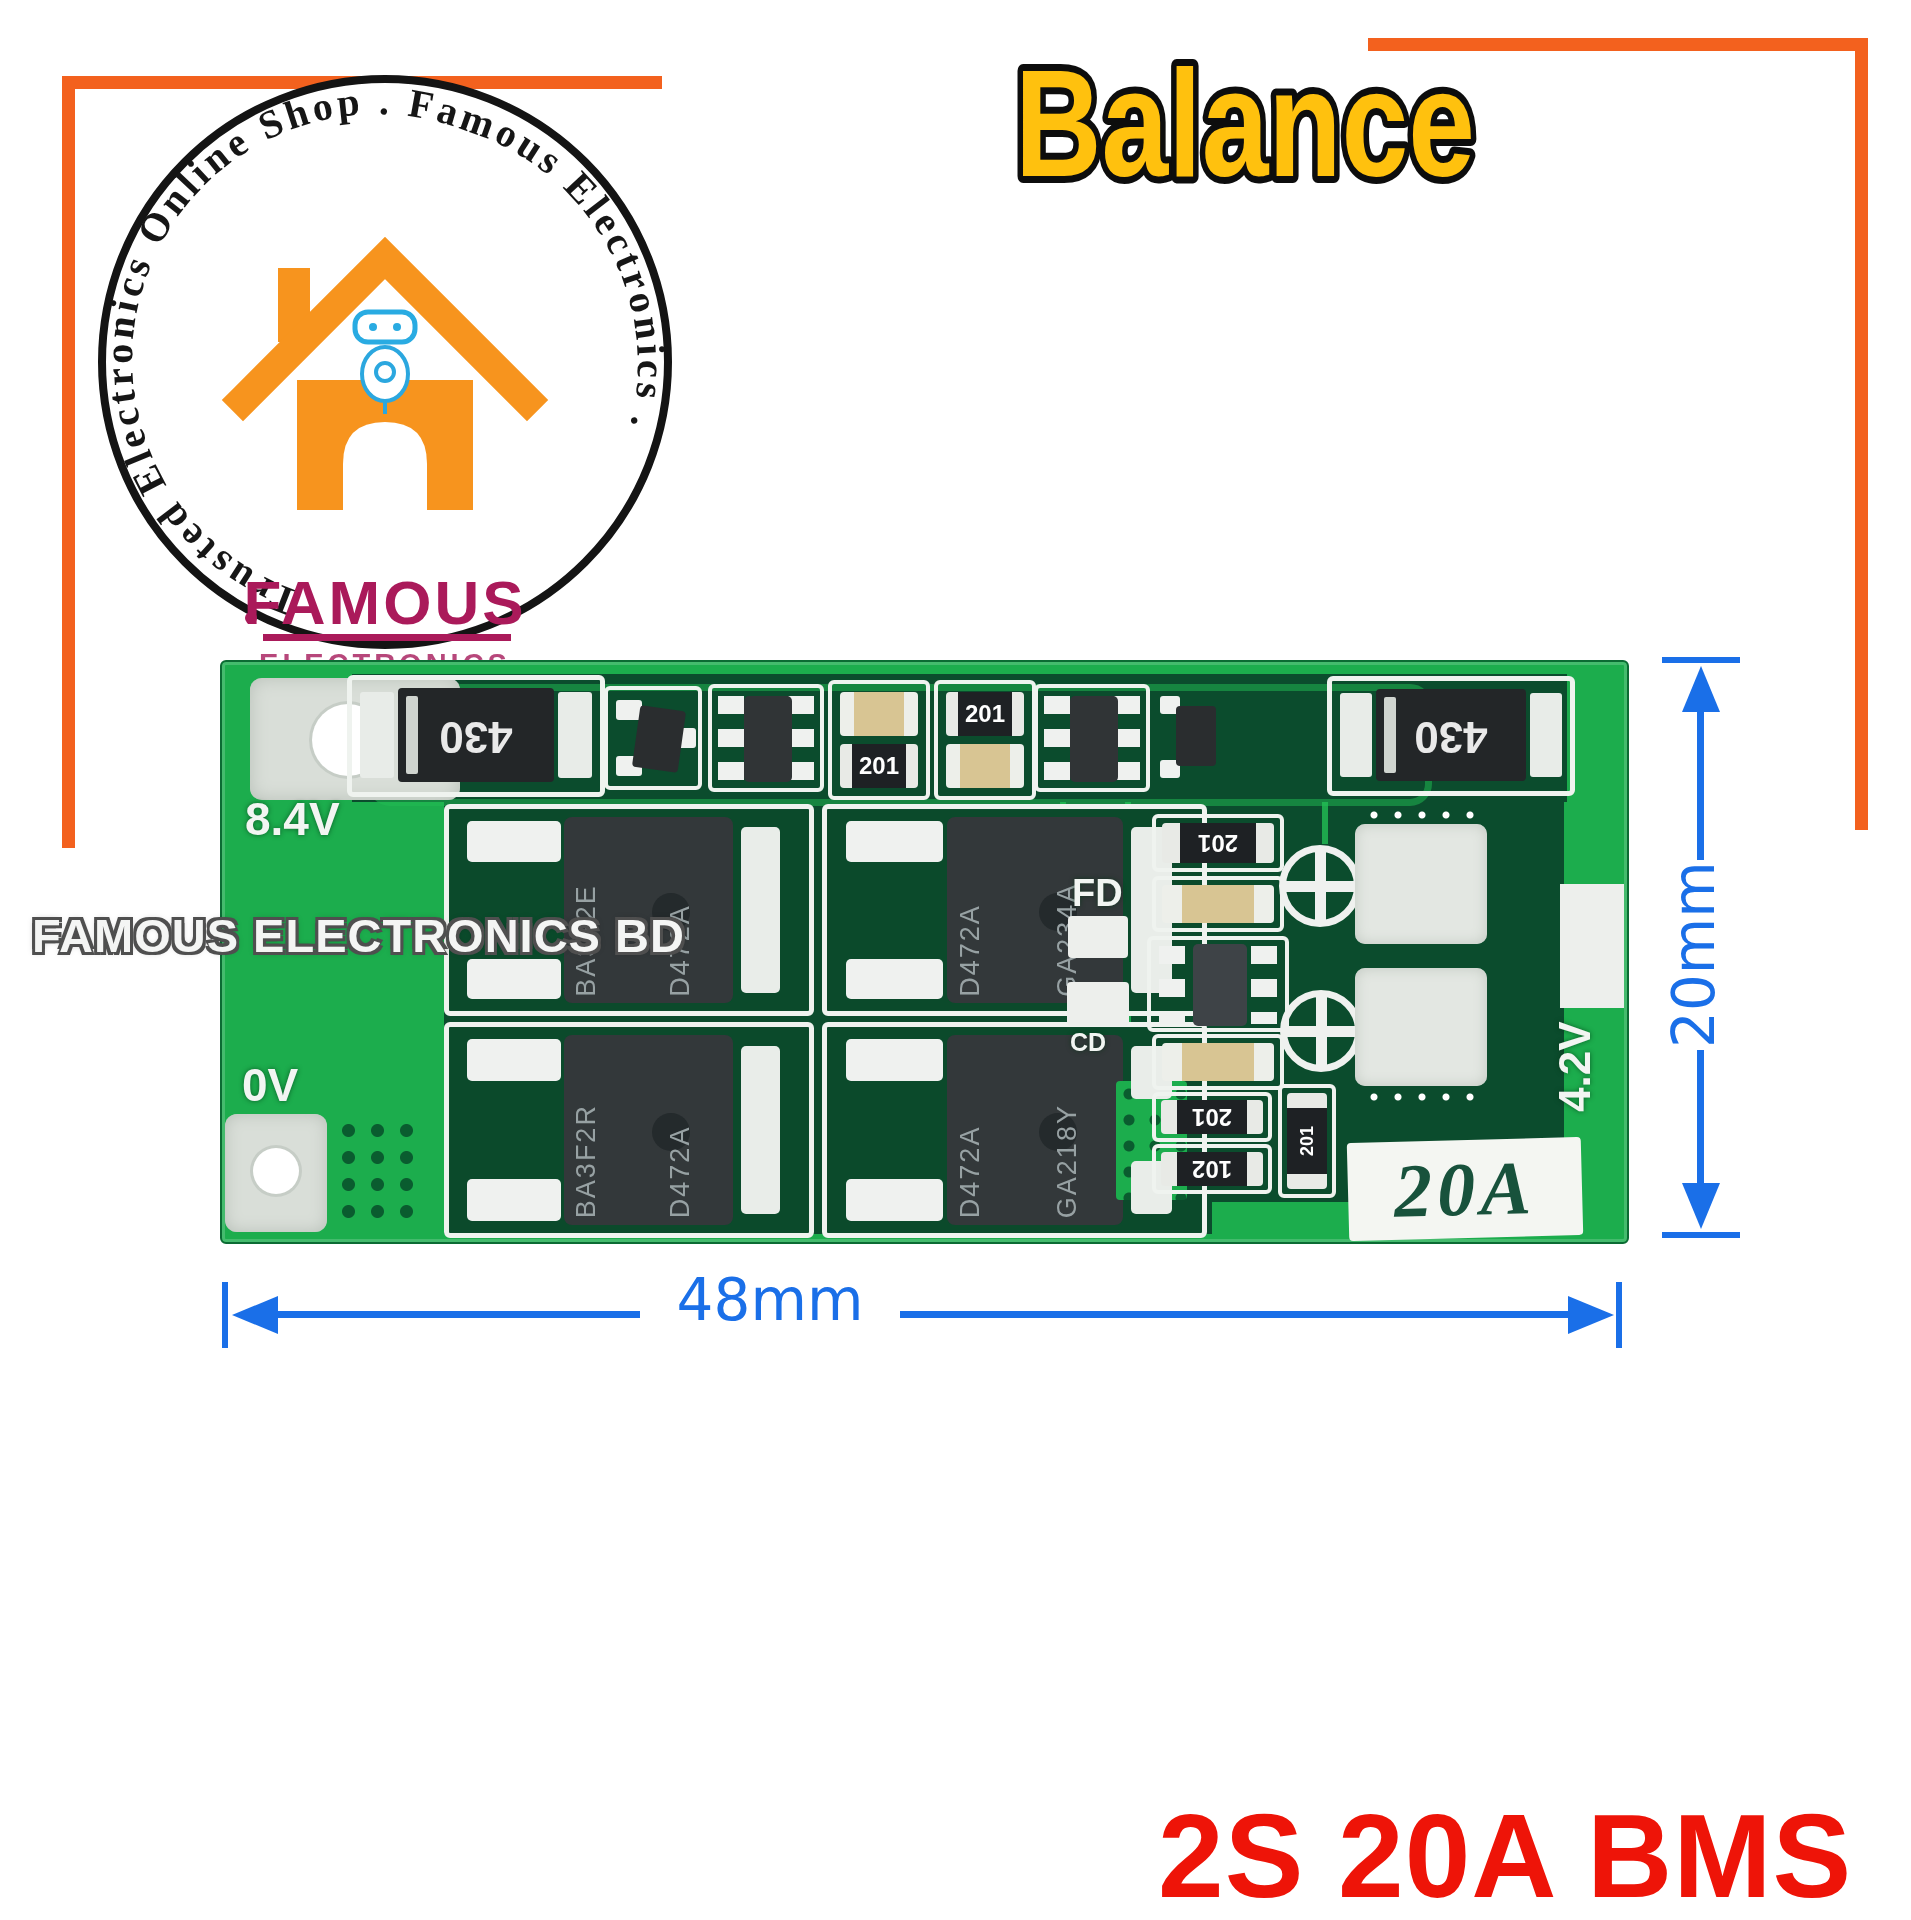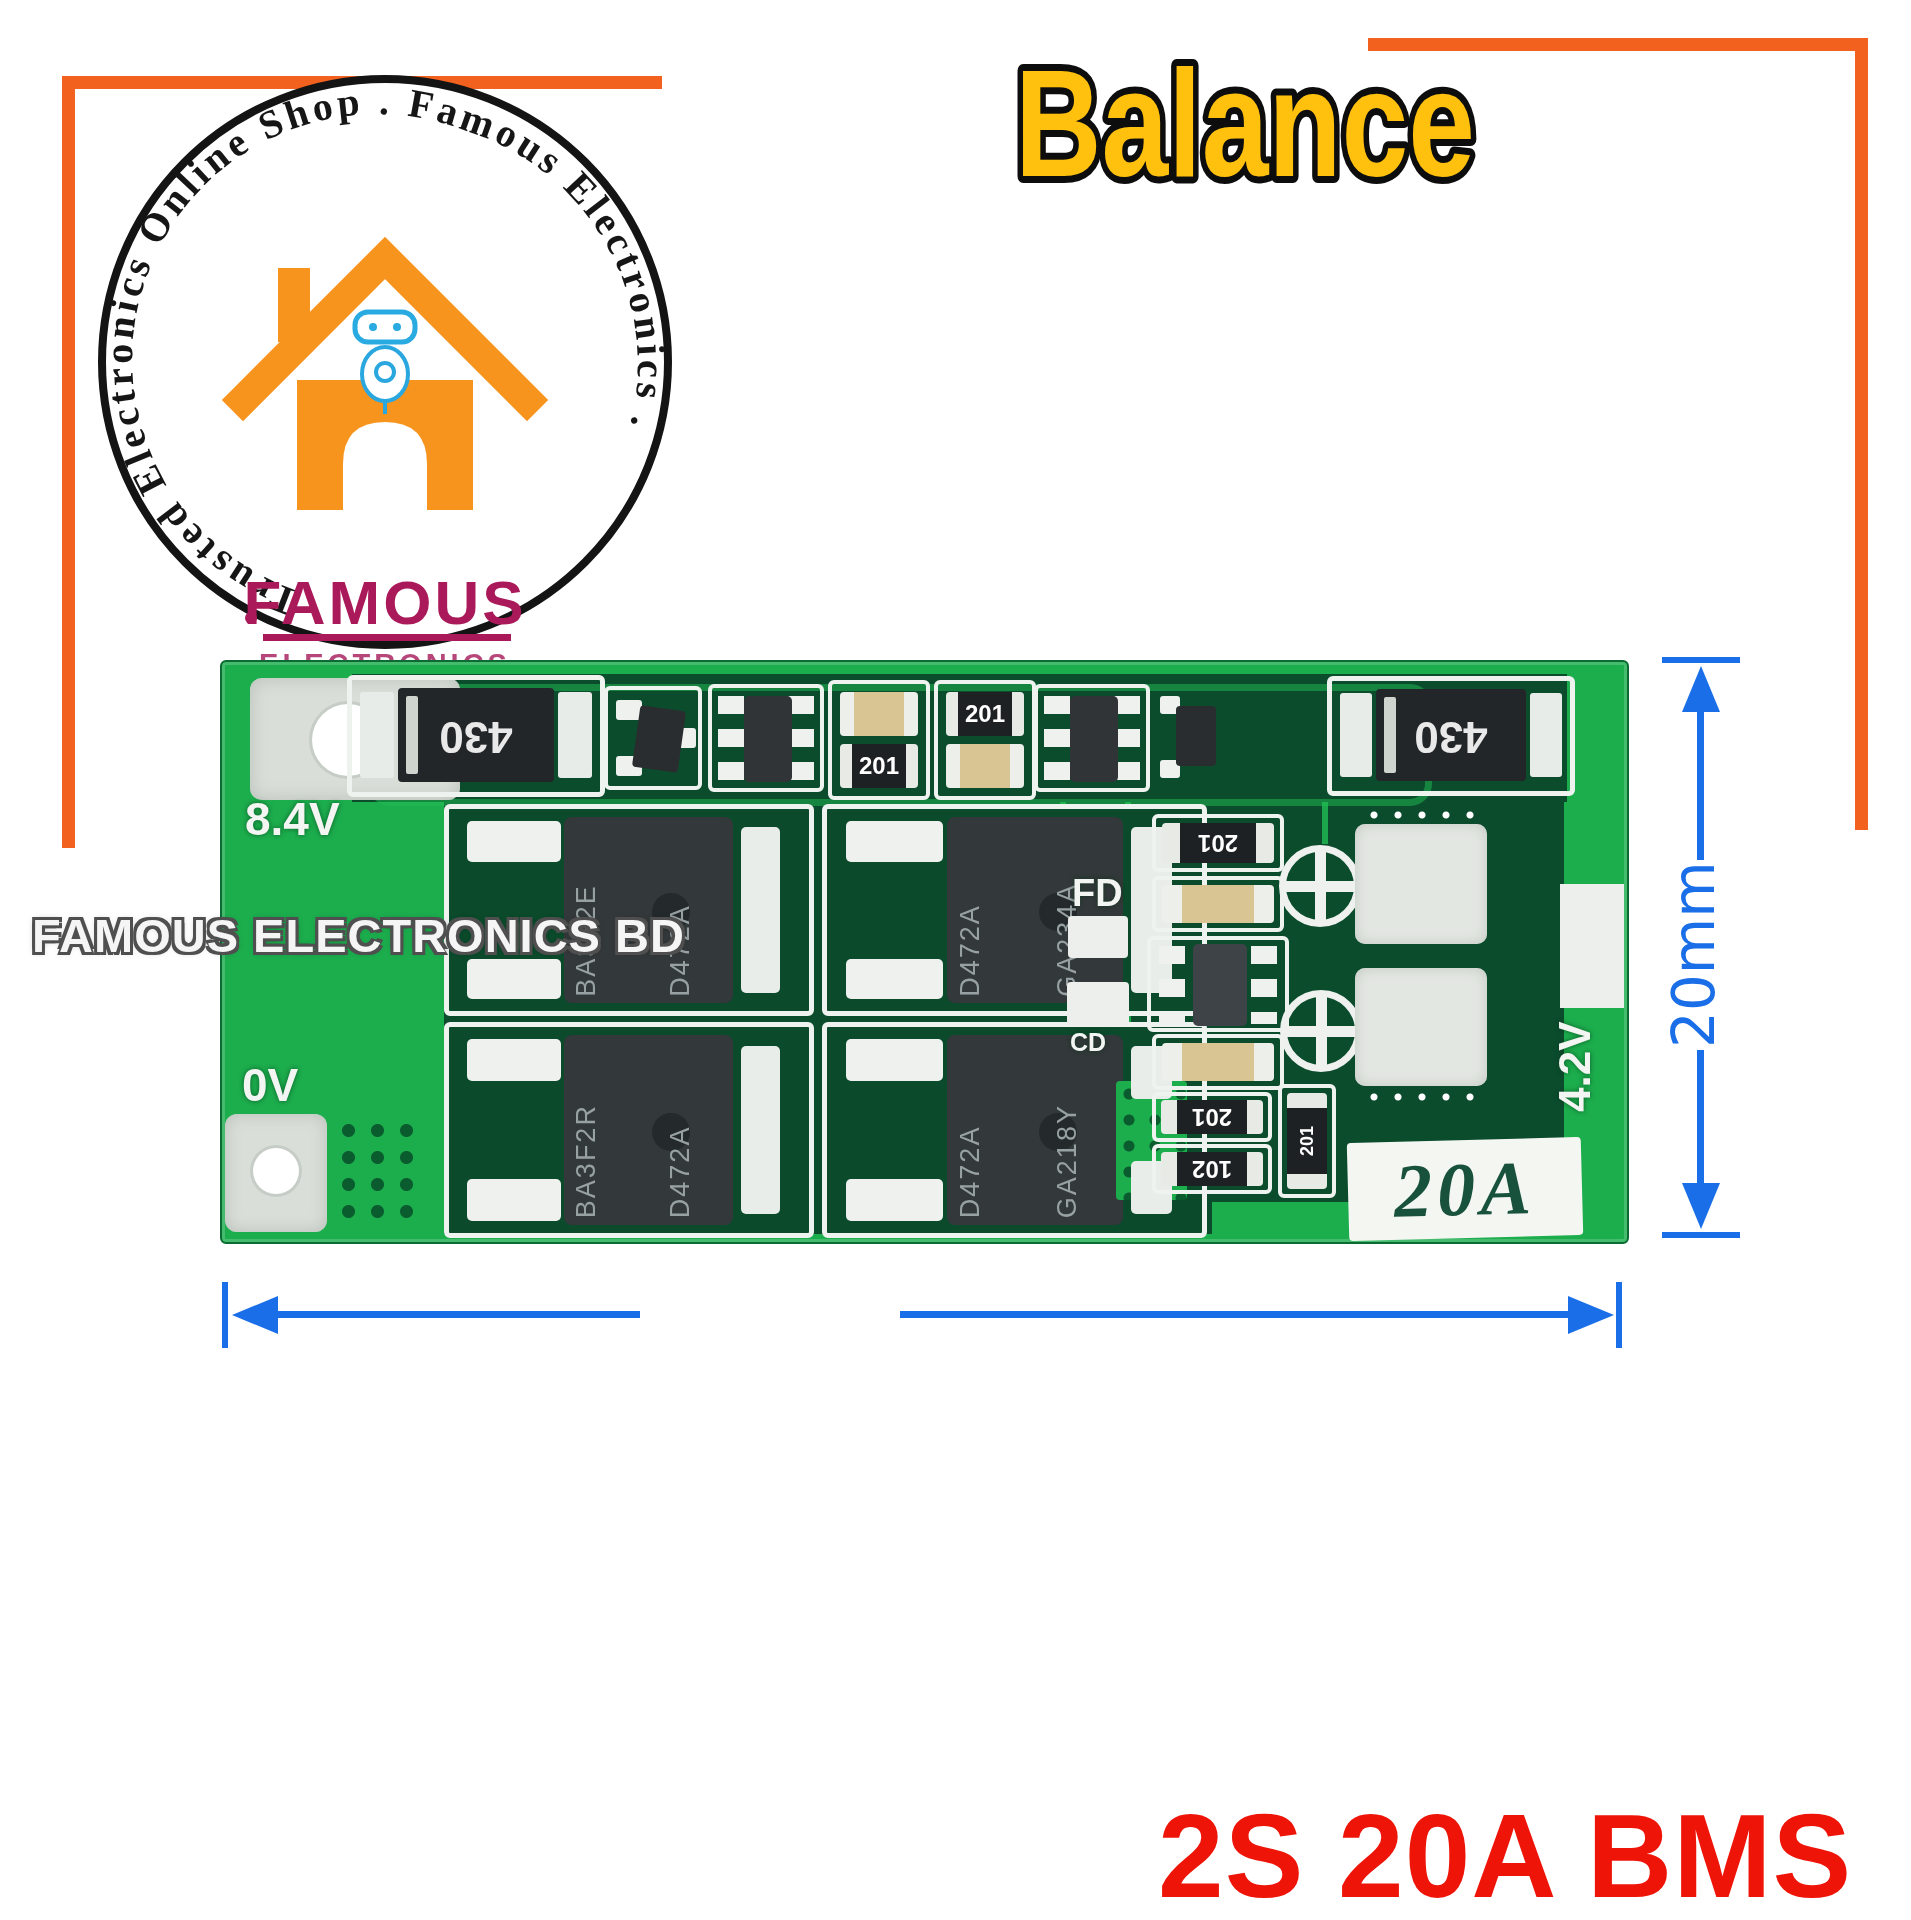--- a/index.html
+++ b/index.html
@@ -274,20 +274,21 @@
     <div class="sticker">
         <span>20A</span>
       </div>
   </div>
 
   <div class="wmark">FAMOUS ELECTRONICS BD</div>
 
   <div class="dim" style="left:222px;top:1282px;width:6px;height:66px;"></div>
   <div class="arr" style="left:232px;top:1296px;border-top:19px solid transparent;border-bottom:19px solid transparent;border-right:46px solid #1A6FE8;"></div>
   <div class="dim" style="left:274px;top:1311px;width:366px;height:7px;"></div>
+  <div class="dimtxt" style="left:645px;top:1266px;width:250px;text-align:center;">48mm</div>
   <div class="dim" style="left:900px;top:1311px;width:670px;height:7px;"></div>
   <div class="arr" style="left:1568px;top:1296px;border-top:19px solid transparent;border-bottom:19px solid transparent;border-left:46px solid #1A6FE8;"></div>
   <div class="dim" style="left:1616px;top:1282px;width:6px;height:66px;"></div>
 
   <div class="dim" style="left:1662px;top:657px;width:78px;height:6px;"></div>
   <div class="arr" style="left:1682px;top:666px;border-left:19px solid transparent;border-right:19px solid transparent;border-bottom:46px solid #1A6FE8;"></div>
   <div class="dim" style="left:1697px;top:710px;width:7px;height:150px;"></div>
   <div class="dimtxt vtx" style="left:1660px;top:862px;width:80px;height:186px;">20mm</div>
   <div class="dim" style="left:1697px;top:1050px;width:7px;height:135px;"></div>
   <div class="arr" style="left:1682px;top:1183px;border-left:19px solid transparent;border-right:19px solid transparent;border-top:46px solid #1A6FE8;"></div>

